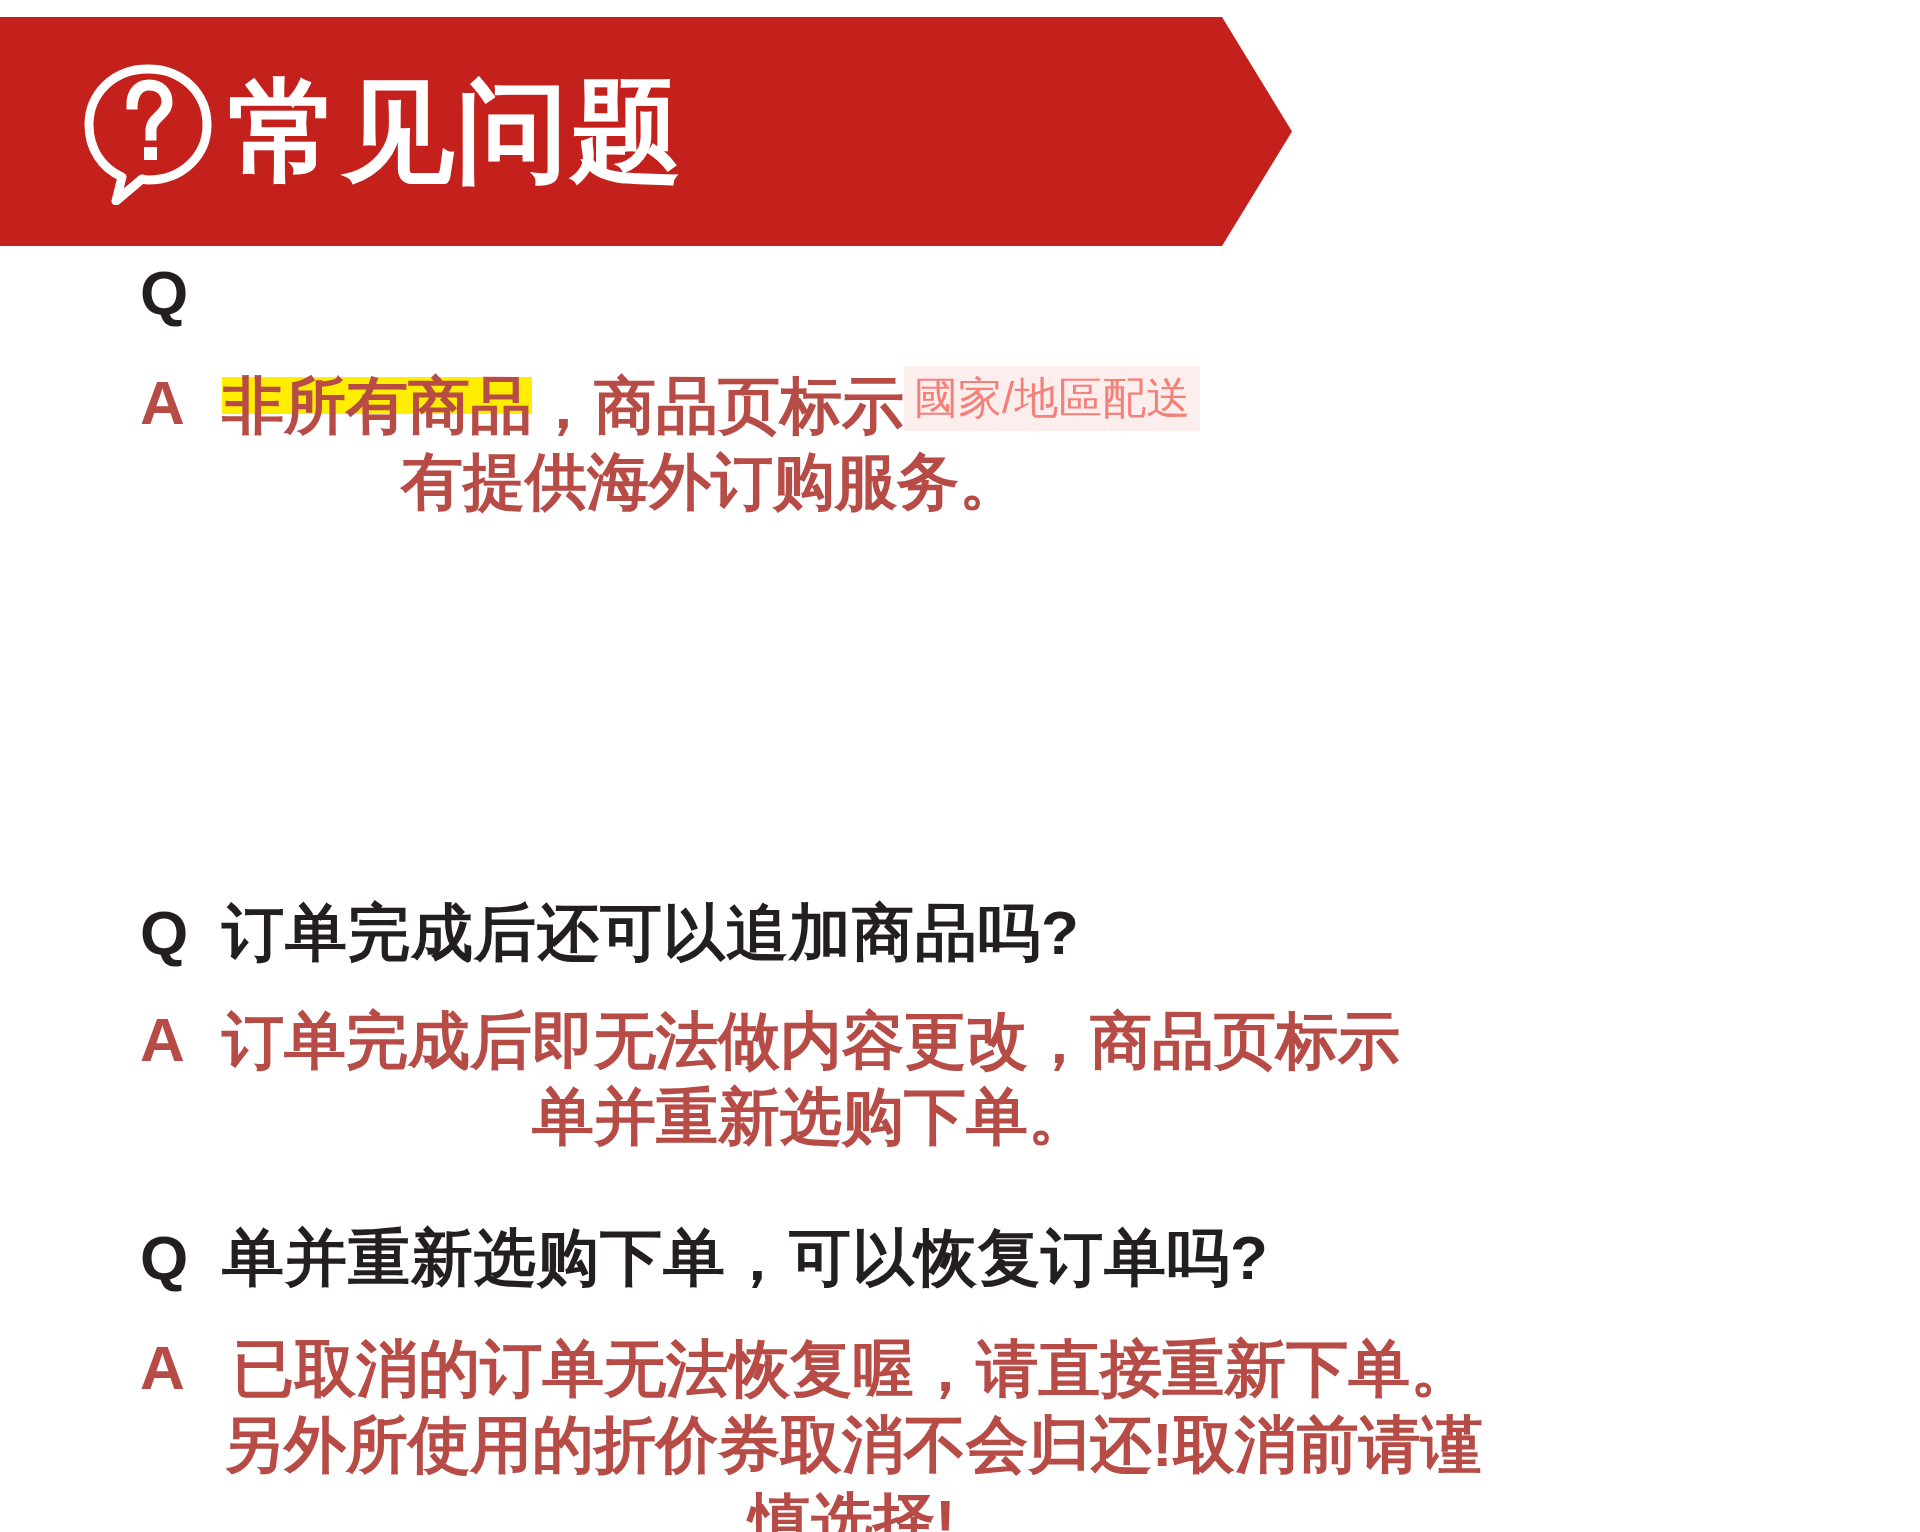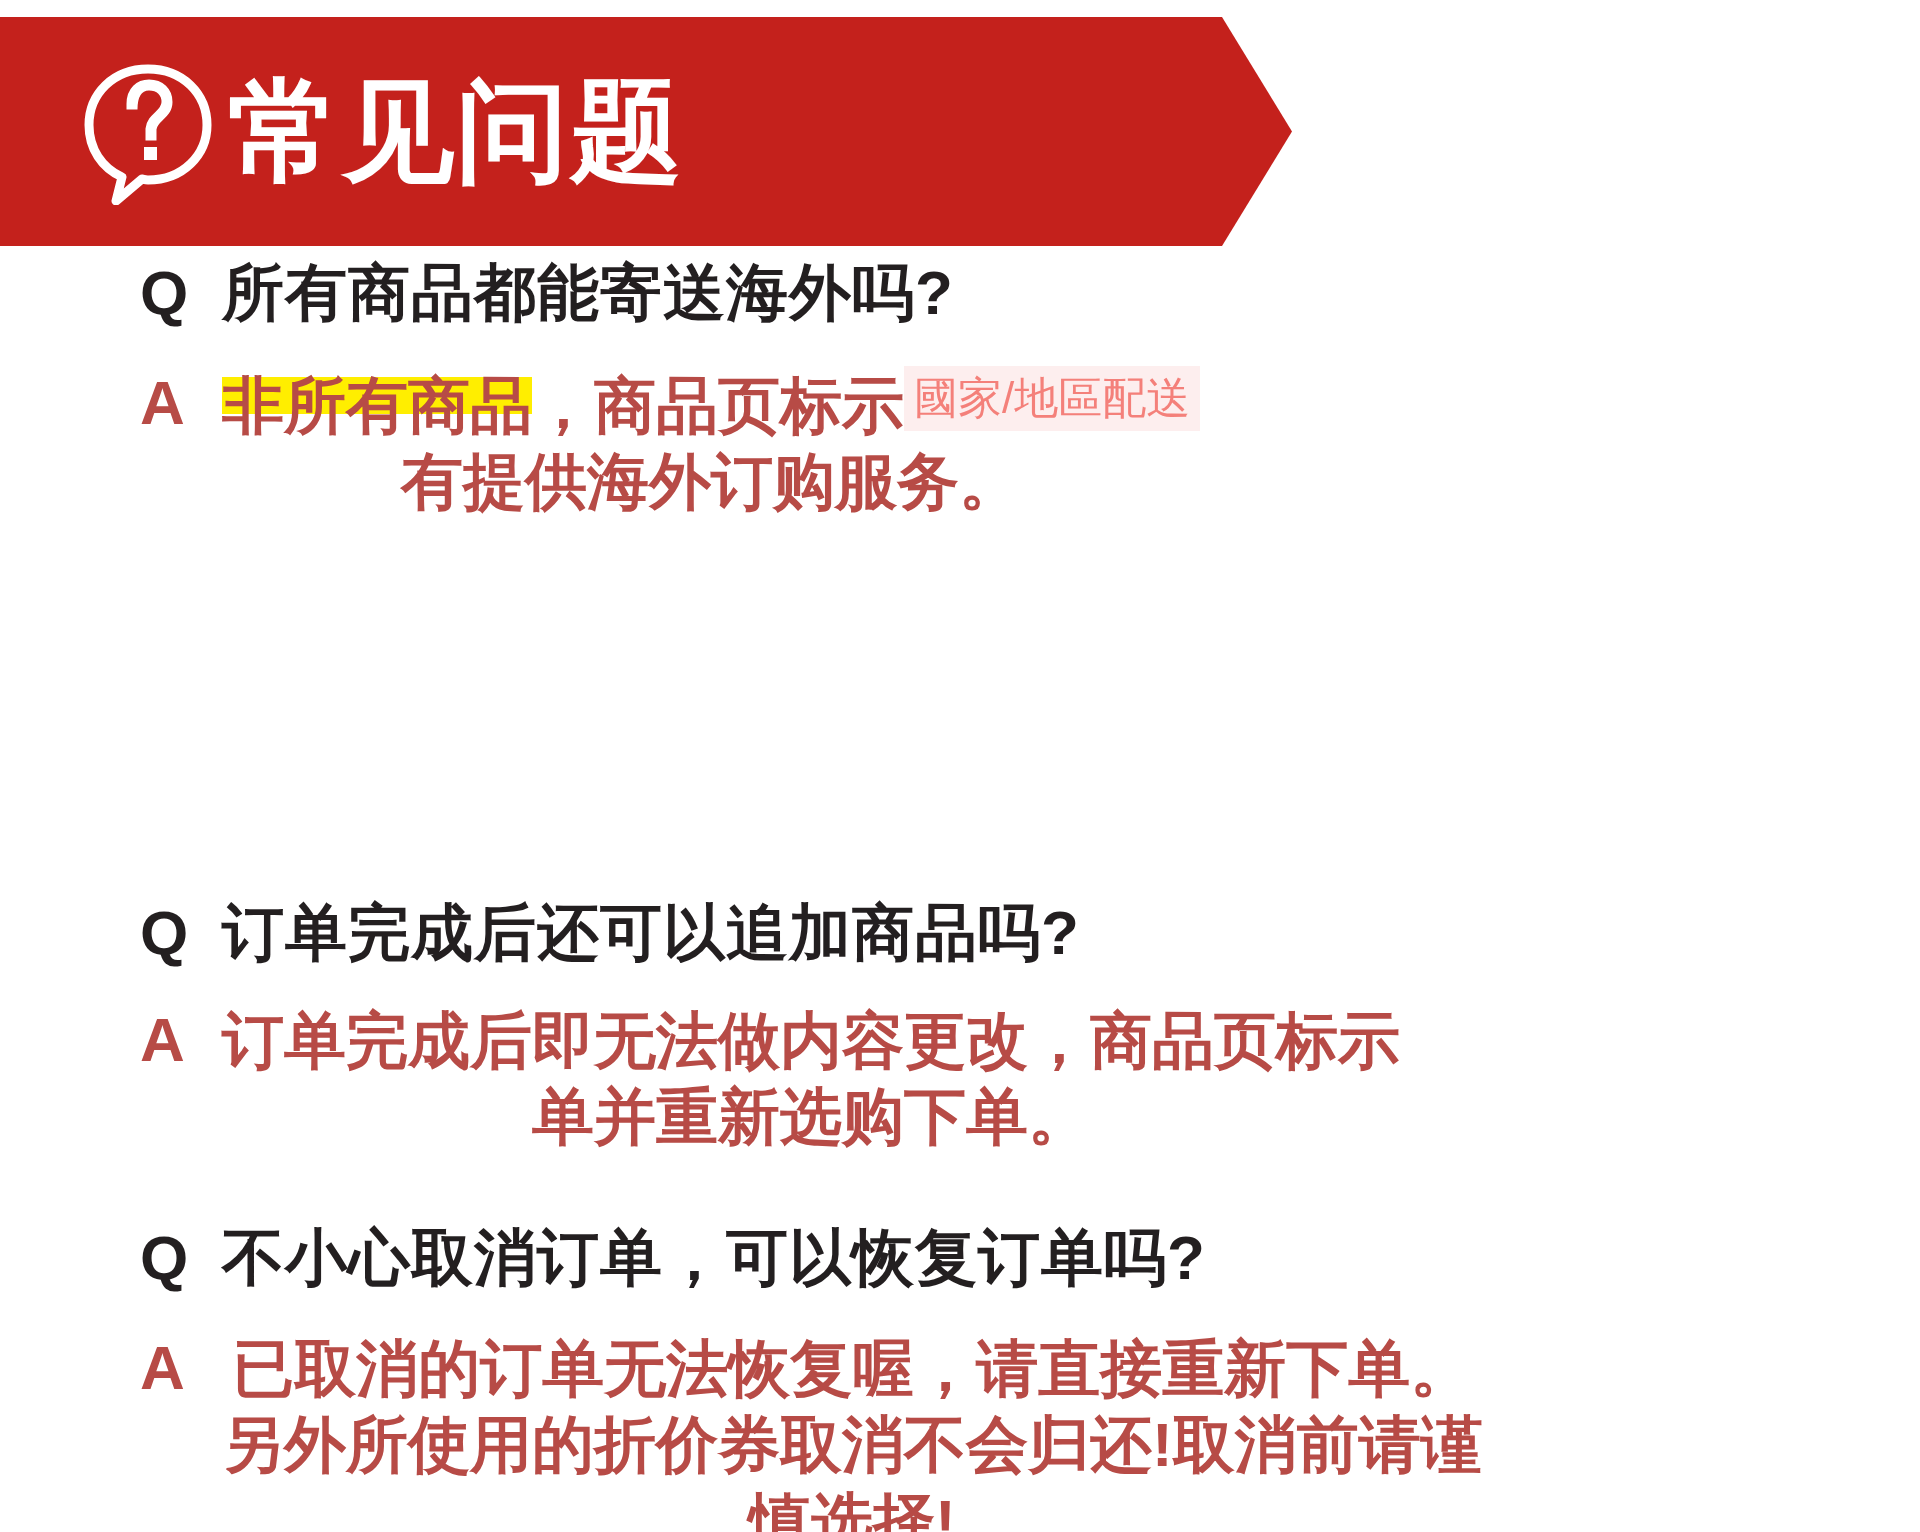--- a/index.html
+++ b/index.html
@@ -157,21 +157,20 @@
 
       <span class="banner-title">常见问题</span>
     </div>
   </div>
 
   <div class="faq">
 
     <div class="faq-block" style="height:325px">
       <div class="row q1">
         <span class="marker marker-q">Q</span>
-        <span class="qtext">所有商品都能寄送海外吗?</span>
       </div>
       <div class="row a1">
         <span class="marker marker-a">A</span>
         <span class="atext">
           <span class="hl">非所有商品</span><span>，商品页标示</span><span class="badge">國家/地區配送</span><br>
           <span>有提供海外订购服务。</span>
         </span>
       </div>
     </div>
 
@@ -185,21 +184,21 @@
         <span class="atext">
           <span>订单完成后即无法做内容更改，商品页标示</span><br>
           <span>单并重新选购下单。</span>
         </span>
       </div>
     </div>
 
     <div class="faq-block" style="height:0">
       <div class="row q3">
         <span class="marker marker-q">Q</span>
-        <span class="qtext">不小心取消订单，可以恢复订单吗?</span>
+        <span class="qtext">单并重新选购下单，可以恢复订单吗?</span>
       </div>
       <div class="row a3">
         <span class="marker marker-a">A</span>
         <span class="atext">
           <span>已取消的订单无法恢复喔，请直接重新下单。</span><br>
           <span>另外所使用的折价券取消不会归还!取消前请谨</span><br>
           <span>慎选择!</span>
         </span>
       </div>
     </div>

